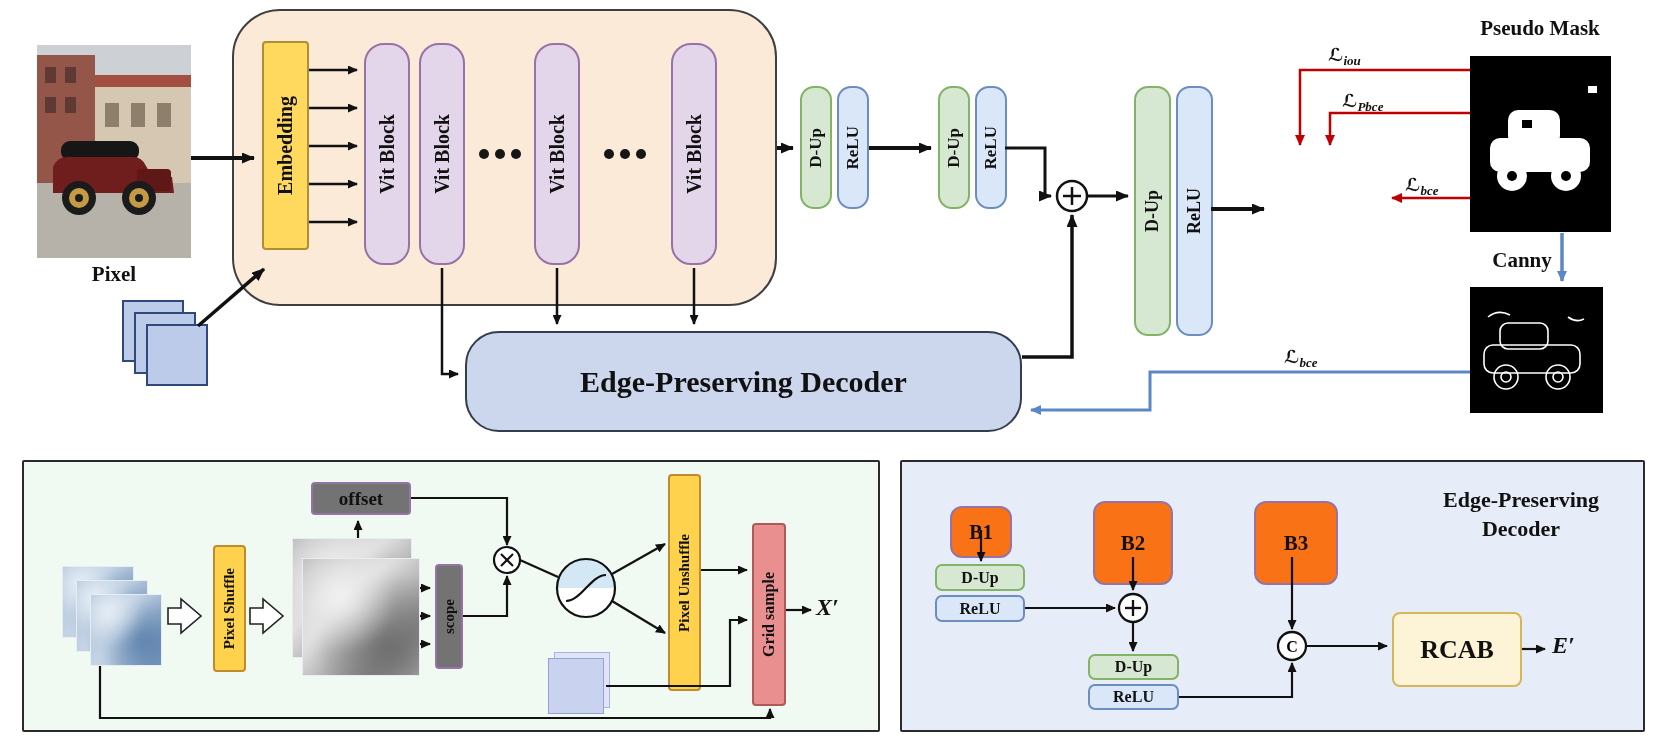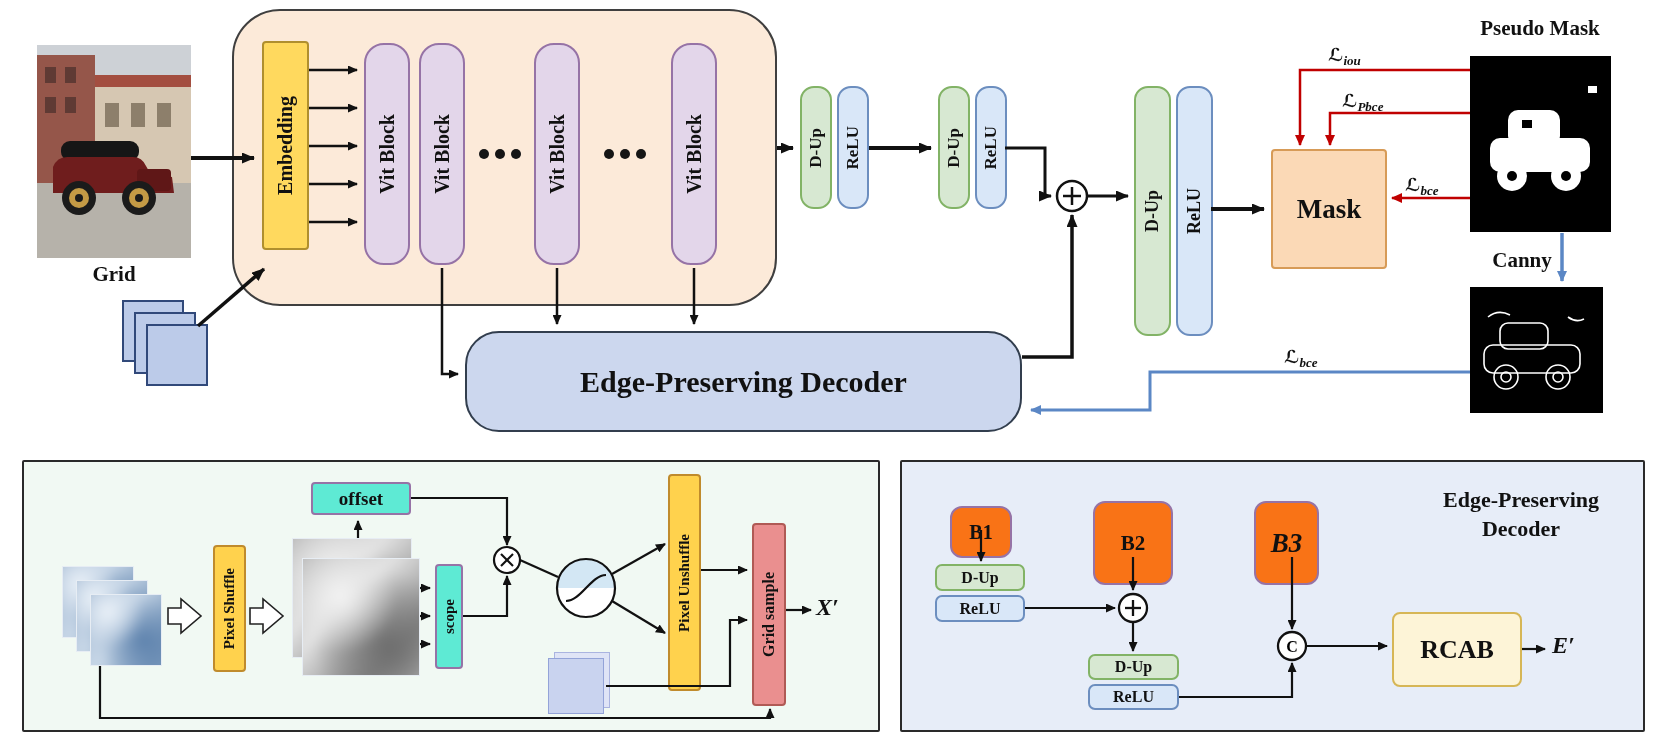--- a/index.html
+++ b/index.html
@@ -18,21 +18,21 @@
   .c-vit    { background:#e3d6ea; border:2px solid #9673a6; border-radius:20px; }
   .c-dup    { background:#d7e8d2; border:2px solid #82b366; border-radius:14px; }
   .c-relu   { background:#d9e7f8; border:2px solid #6c8ebf; border-radius:14px; }
   .c-dup-sm { background:#d7e8d2; border:2px solid #82b366; border-radius:7px; }
   .c-relu-sm{ background:#d9e7f8; border:2px solid #6c8ebf; border-radius:7px; }
   .c-mask   { background:#fbd9b6; border:2px solid #d79b57; border-radius:4px; }
   .c-decoder{ background:#ccd7ee; border:2.5px solid #323e4e; border-radius:34px;text-align:center; }
   .c-panel-green { background:#f1f9f3; border:2.5px solid #2a2a2a; border-radius:2px; }
   .c-panel-blue  { background:#e7edf8; border:2.5px solid #2a2a2a; border-radius:2px; }
   .c-yellow { background:#ffd24d; border:2px solid #c08b2c; border-radius:4px; }
-  .c-purple { background:#5eead4; border:2px solid #9673a6; border-radius:4px; }
+  .c-purple { background:#737373; border:2px solid #9673a6; border-radius:4px; }
   .c-grid   { background:#ea8f8f; border:2px solid #b05a55; border-radius:4px; }
   .c-b      { background:#f97316; border:2px solid #9673a6; border-radius:12px;margin-top:28px; }
   .c-rcab   { background:#fdf4d7; border:2.5px solid #d6b656; border-radius:8px; }
   .fm       { background:#bccbe9; border:2px solid #31497a; }
   .init-back  { background:#dfe4f6; border:1.5px solid #aab4e0; }
   .init-front { background:#c9d3ef; border:1.5px solid #93a3d8; }
 
   .thumb { position:absolute; overflow:hidden; border:1px solid #e7edf4; box-sizing:border-box; }
   .thumb .fill { position:absolute; inset:-10px; filter:blur(5px); }
   .g-blue { background:
@@ -81,21 +81,21 @@
       <path d="M16,142 L16,122 Q20,112 30,112 L96,112 Q105,112 109,121 L113,128 L135,132 L137,148 L16,148 Z" fill="#6f1d1d"></path>
       <rect x="100" y="124" width="34" height="22" rx="4" fill="#5f1717"></rect>
       <circle cx="42" cy="153" r="17" fill="#1b1b1b"></circle>
         <circle cx="42" cy="153" r="10" fill="#c49a45"></circle>
         <circle cx="42" cy="153" r="4" fill="#1b1b1b"></circle>
       <circle cx="102" cy="153" r="17" fill="#1b1b1b"></circle>
         <circle cx="102" cy="153" r="10" fill="#c49a45"></circle>
         <circle cx="102" cy="153" r="4" fill="#1b1b1b"></circle>
     </svg>
   </div>
-  <div class="lbl mid center" style="left:37px;top:262px;width:154px;font-size:21px;">Grid</div>
+  <div class="lbl mid center" style="left:37px;top:262px;width:154px;font-size:21px;">Pixel</div>
 
   <div class="box mid c-embed" style="left:262px;top:41px;width:47px;height:209px;font-size:20px;">
       <span class="vt">Embedding</span>
     </div>
 
   <div class="box mid c-vit" style="left:364px;top:43px;width:46px;height:222px;font-size:20px;">
       <span class="vt">Vit Block</span>
     </div>
   <div class="box mid c-vit" style="left:419px;top:43px;width:46px;height:222px;font-size:20px;">
       <span class="vt">Vit Block</span>
@@ -125,21 +125,20 @@
       <span class="vt">ReLU</span>
     </div>
 
   <div class="box mid c-dup" style="left:1134px;top:86px;width:37px;height:250px;font-size:18px;">
       <span class="vt">D-Up</span>
     </div>
   <div class="box mid c-relu" style="left:1176px;top:86px;width:37px;height:250px;font-size:18px;">
       <span class="vt">ReLU</span>
     </div>
 
-  <div class="box mid c-mask" style="left:1271px;top:149px;width:116px;height:120px;font-size:27px;">Mask</div>
 
   <div class="box mid c-decoder" style="left:465px;top:331px;width:557px;height:101px;font-size:30px;">Edge-Preserving Decoder</div>
 
   <div class="lbl mid center" style="left:1420px;top:16px;width:240px;font-size:21px;">Pseudo Mask</div>
   <div class="abs mid" style="left:1470px;top:56px;width:141px;height:176px;">
     <svg width="141" height="176" viewBox="0 0 141 176" preserveAspectRatio="none">
       <rect width="141" height="176" fill="#000"></rect>
       <rect x="20" y="82" width="100" height="34" rx="10" fill="#fff"></rect>
       <rect x="38" y="54" width="52" height="36" rx="10" fill="#fff"></rect>
       <circle cx="42" cy="120" r="15" fill="#fff"></circle>
@@ -214,21 +213,21 @@
 
   <div class="outvar mid" style="left:816px;top:594px;">X′</div>
 
   <div class="lbl mid center" style="left:1412px;top:486px;width:218px;font-size:22px;line-height:1.3;white-space:normal;">
     <div>Edge-Preserving</div>
     <div>Decoder</div>
   </div>
 
   <div class="box mid c-b" style="left:950px;top:478px;width:62px;height:52px;font-size:20px;">B1</div>
   <div class="box mid c-b" style="left:1093px;top:473px;width:80px;height:84px;font-size:21px;">B2</div>
-  <div class="box mid c-b" style="left:1254px;top:473px;width:65px;height:84px;font-size:27px;font-style:italic;">B3</div>
+  <div class="box mid c-b" style="left:1254px;top:473px;width:84px;height:84px;font-size:21px;">B3</div>
 
   <div class="box mid c-dup-sm" style="left:935px;top:564px;width:90px;height:27px;font-size:16px;">D-Up</div>
   <div class="box mid c-relu-sm" style="left:935px;top:595px;width:90px;height:27px;font-size:16px;">ReLU</div>
 
   <div class="box mid c-dup-sm" style="left:1088px;top:654px;width:91px;height:26px;font-size:16px;">D-Up</div>
   <div class="box mid c-relu-sm" style="left:1088px;top:684px;width:91px;height:26px;font-size:16px;">ReLU</div>
 
   <div class="box mid c-rcab" style="left:1392px;top:612px;width:130px;height:75px;font-size:26px;">RCAB</div>
 
   <div class="outvar mid" style="left:1552px;top:632px;">E′</div>

